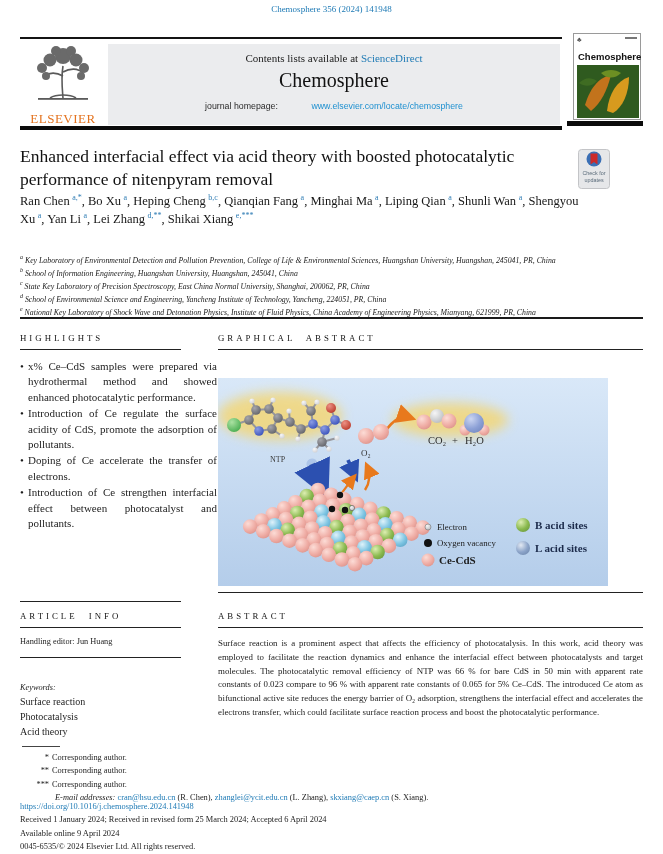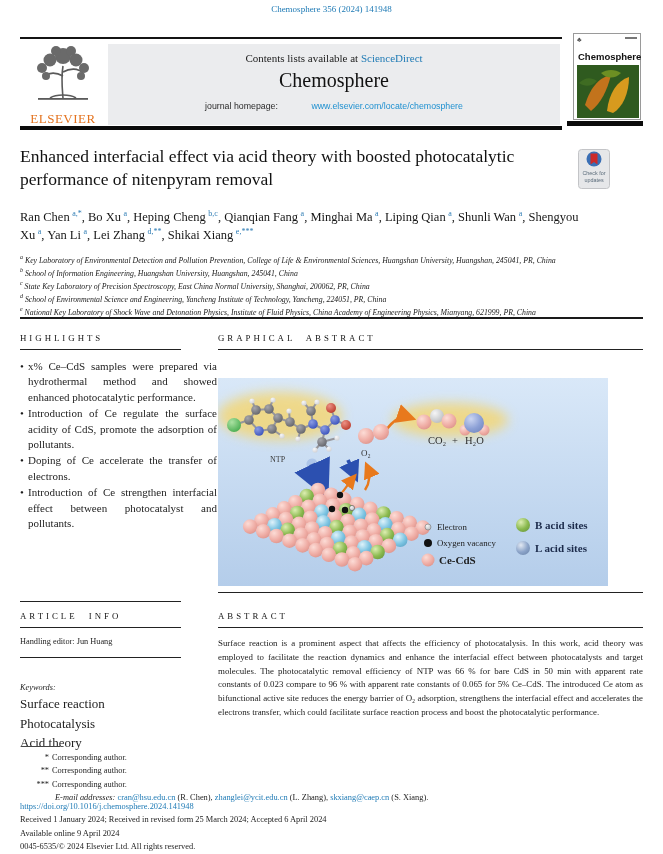--- a/index.html
+++ b/index.html
@@ -24,21 +24,21 @@
         font-size:9.5px;color:#111;position:absolute;top:17px;left:4px;}
   .cover .cover-mark{position:absolute;top:2px;left:3px;font-size:7px;color:#555;}
   .cover .cover-lines{position:absolute;top:3px;right:3px;width:12px;height:2px;background:#777;}
   .cover .cover-img{position:absolute;left:3px;right:3px;top:31px;bottom:3px;}
   .thickrule-left{position:absolute;top:126px;left:20px;width:542px;height:4px;background:#0b0b0b;}
   .thickrule-right{position:absolute;top:121px;left:567px;width:76px;height:5px;background:#0b0b0b;}
   
   .check{position:absolute;top:149px;left:578px;width:32px;height:40px;}
   
   .title{position:absolute;top:145px;left:20px;width:545px;font-size:17.5px;line-height:1.32;color:#111;}
-  .authors{position:absolute;top:208px;left:20px;width:570px;font-size:12.5px;line-height:1.45;color:#161616;}
+  .authors{position:absolute;top:192px;left:20px;width:570px;font-size:12.5px;line-height:1.45;color:#161616;}
   .authors .asup{color:#2e7cb4;font-size:8px;}
   .affils{position:absolute;top:253px;left:20px;width:622px;font-style:italic;font-size:7.8px;line-height:1.45;color:#202020;}
   .affils .fsup{font-size:6px;}
   .rule-affil{position:absolute;top:317px;left:20px;width:623px;height:2px;background:#1a1a1a;}
   
   .sec-head{font-size:8.8px;letter-spacing:3px;word-spacing:6px;color:#141414;}
   .hl-head{position:absolute;top:333px;left:20px;}
   .hl-rule{position:absolute;top:349px;left:20px;width:161px;height:1.3px;background:#222;}
   .hl-list{position:absolute;top:359px;left:20px;width:197px;font-size:11px;line-height:1.4;
            text-align:justify;color:#1d1d1d;margin:0;padding:0;list-style:none;}
@@ -48,21 +48,21 @@
   .ga-rule{position:absolute;top:349px;left:218px;width:425px;height:1.3px;background:#222;}
   .ga-fig{position:absolute;top:378px;left:218px;width:390px;height:208px;}
   
   .mid-rule-left{position:absolute;top:601px;left:20px;width:161px;height:1.3px;background:#222;}
   .mid-rule-right{position:absolute;top:592px;left:218px;width:425px;height:1.3px;background:#222;}
   .ai-head{position:absolute;top:611px;left:20px;}
   .ai-rule{position:absolute;top:627px;left:20px;width:161px;height:1.3px;background:#222;}
   .ai-editor{position:absolute;top:637px;left:20px;width:180px;font-size:8.3px;color:#1d1d1d;}
   .ai-rule2{position:absolute;top:657px;left:20px;width:161px;height:1.3px;background:#222;}
   .kw-label{position:absolute;top:683px;left:20px;font-size:8.3px;font-style:italic;color:#1d1d1d;}
-  .kw-list{position:absolute;top:694px;left:20px;font-size:13px;line-height:1.5;color:#1d1d1d;}
+  .kw-list{position:absolute;top:694px;left:20px;font-size:10px;line-height:1.5;color:#1d1d1d;}
   .abs-head{position:absolute;top:611px;left:218px;}
   .abs-rule{position:absolute;top:627px;left:218px;width:425px;height:1.3px;background:#222;}
   .abs-text{position:absolute;top:637px;left:218px;width:425px;font-size:8.9px;line-height:1.55;
             text-align:justify;color:#1b1b1b;}
   
   .fn-rule{position:absolute;top:746px;left:22px;width:38px;height:1px;background:#444;}
   .fn-block{position:absolute;top:751px;left:20px;width:610px;font-size:8.4px;line-height:1.58;color:#1d1d1d;margin-left:13px;}
   .fn-block .mark{display:inline-block;width:16px;text-align:right;margin-right:3px;}
   .fn-block .email-line{padding-left:22px;}
   .fn-block .email-label{font-style:italic;}

